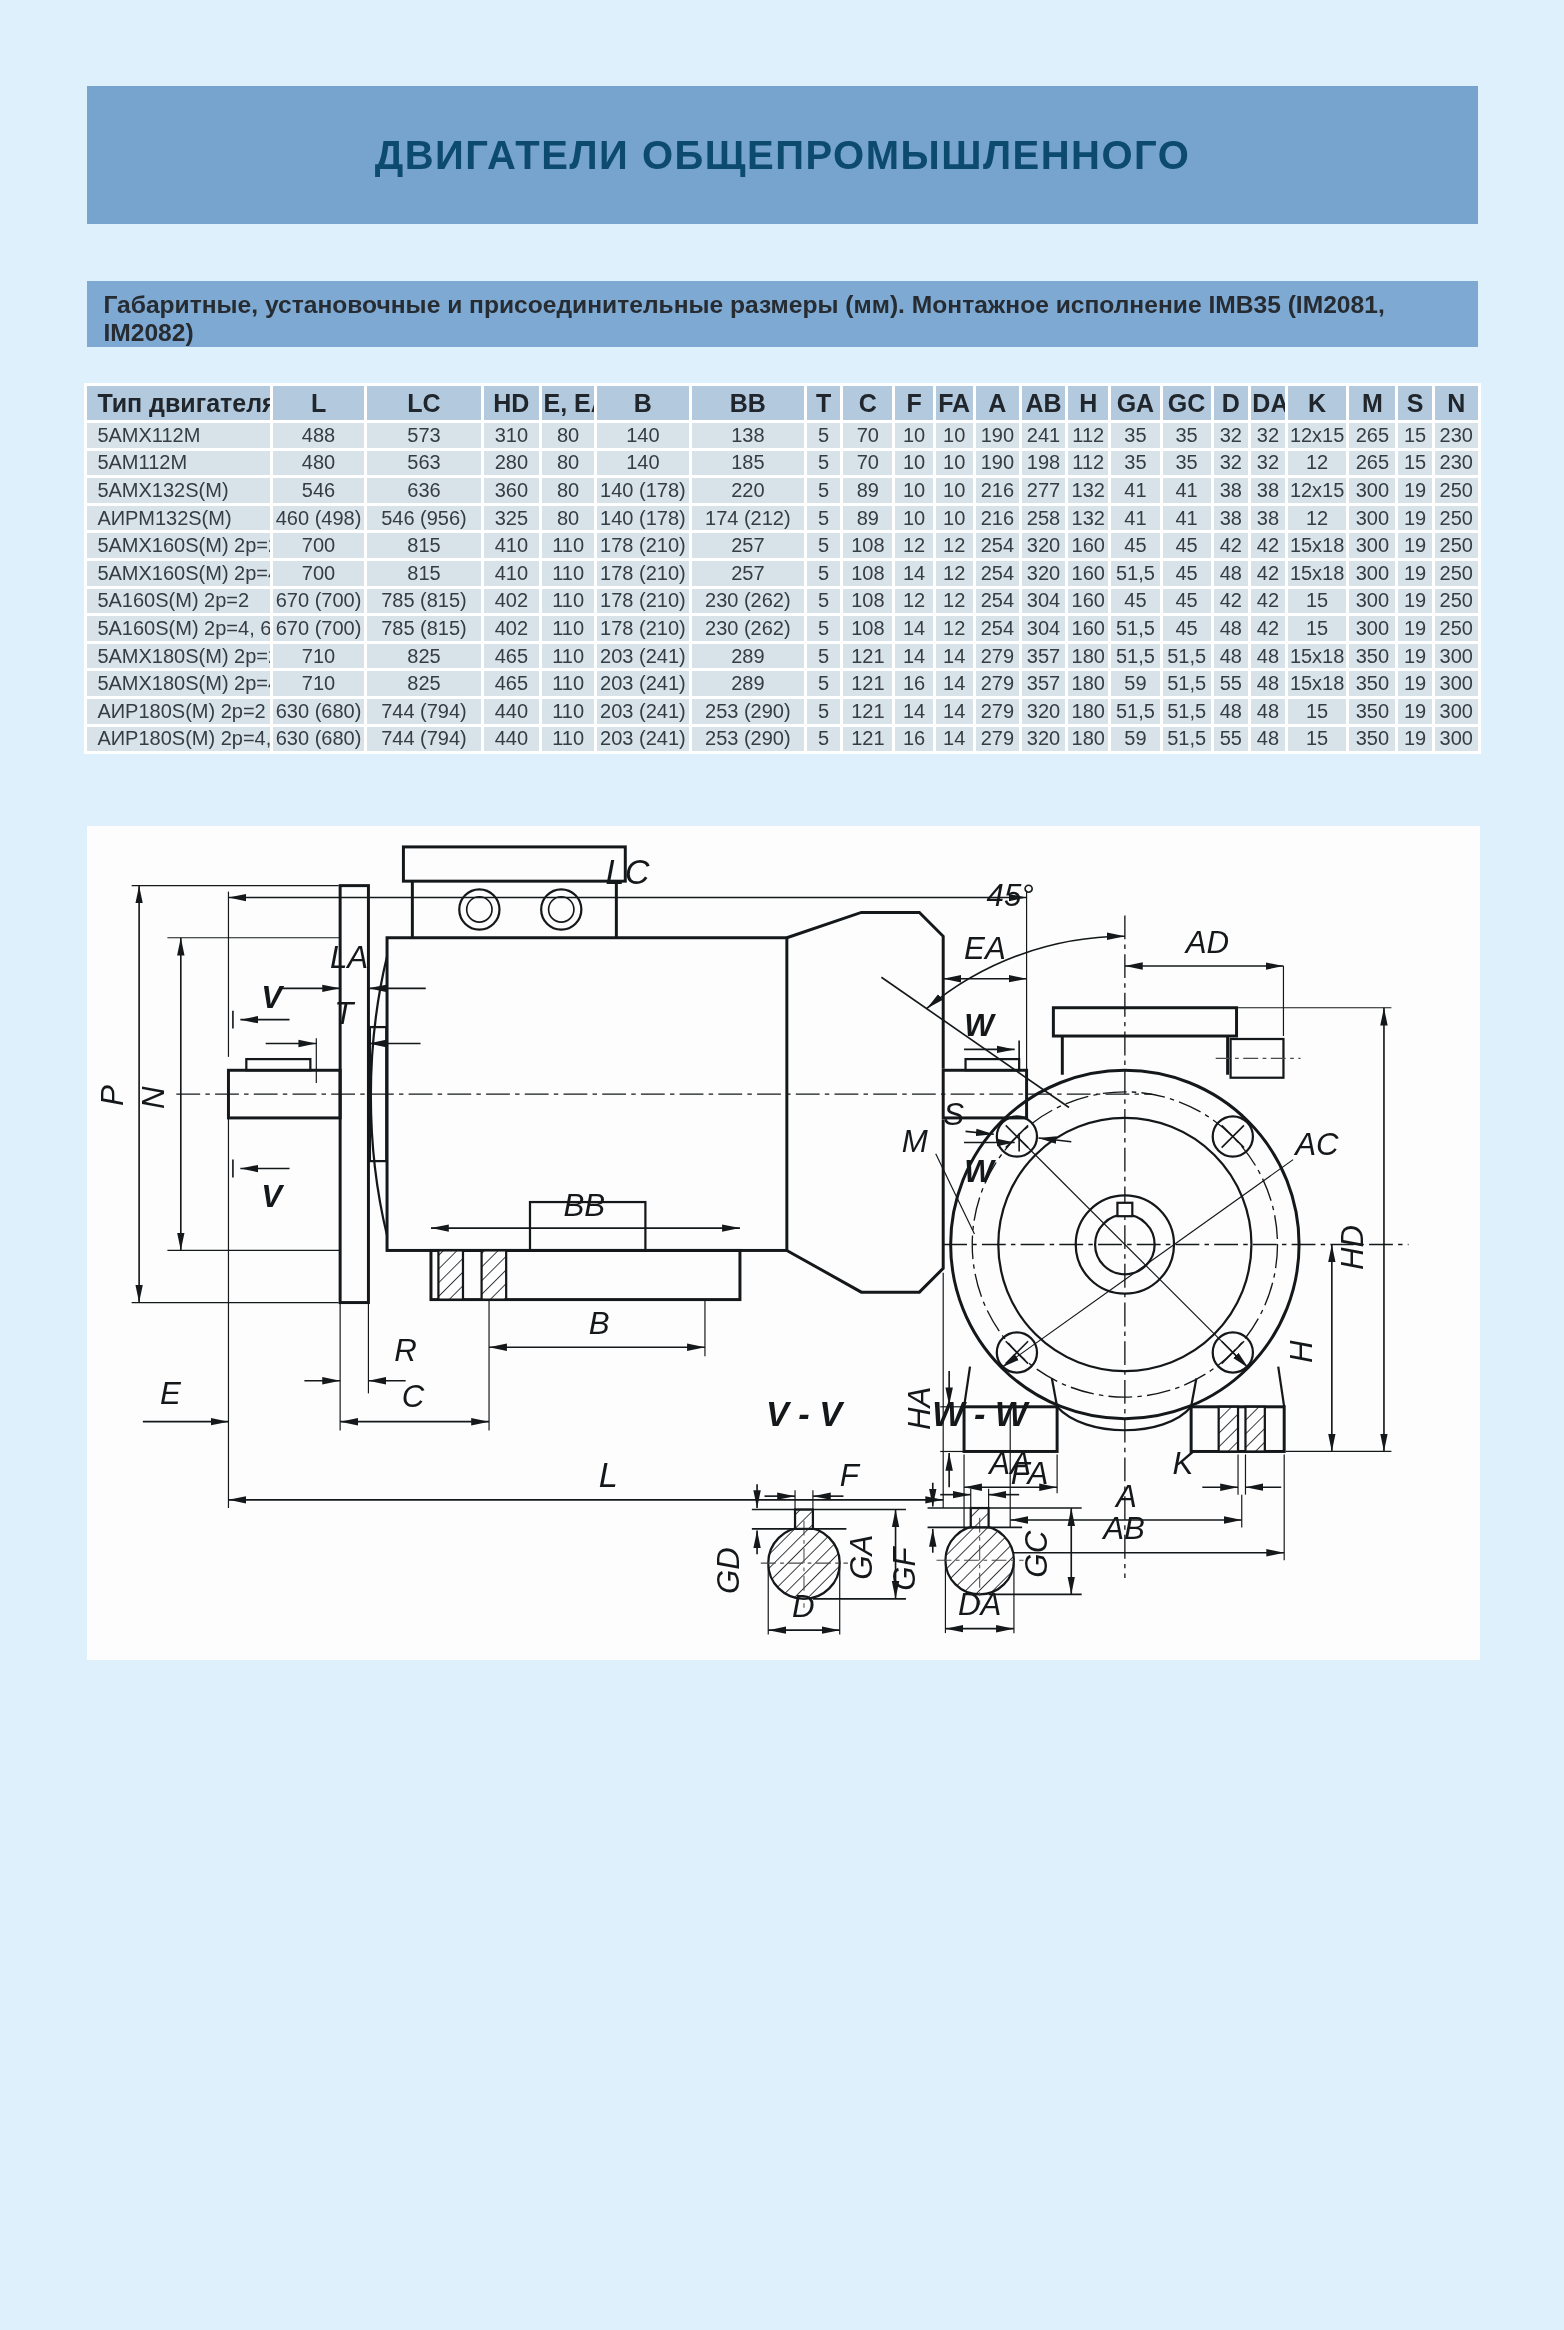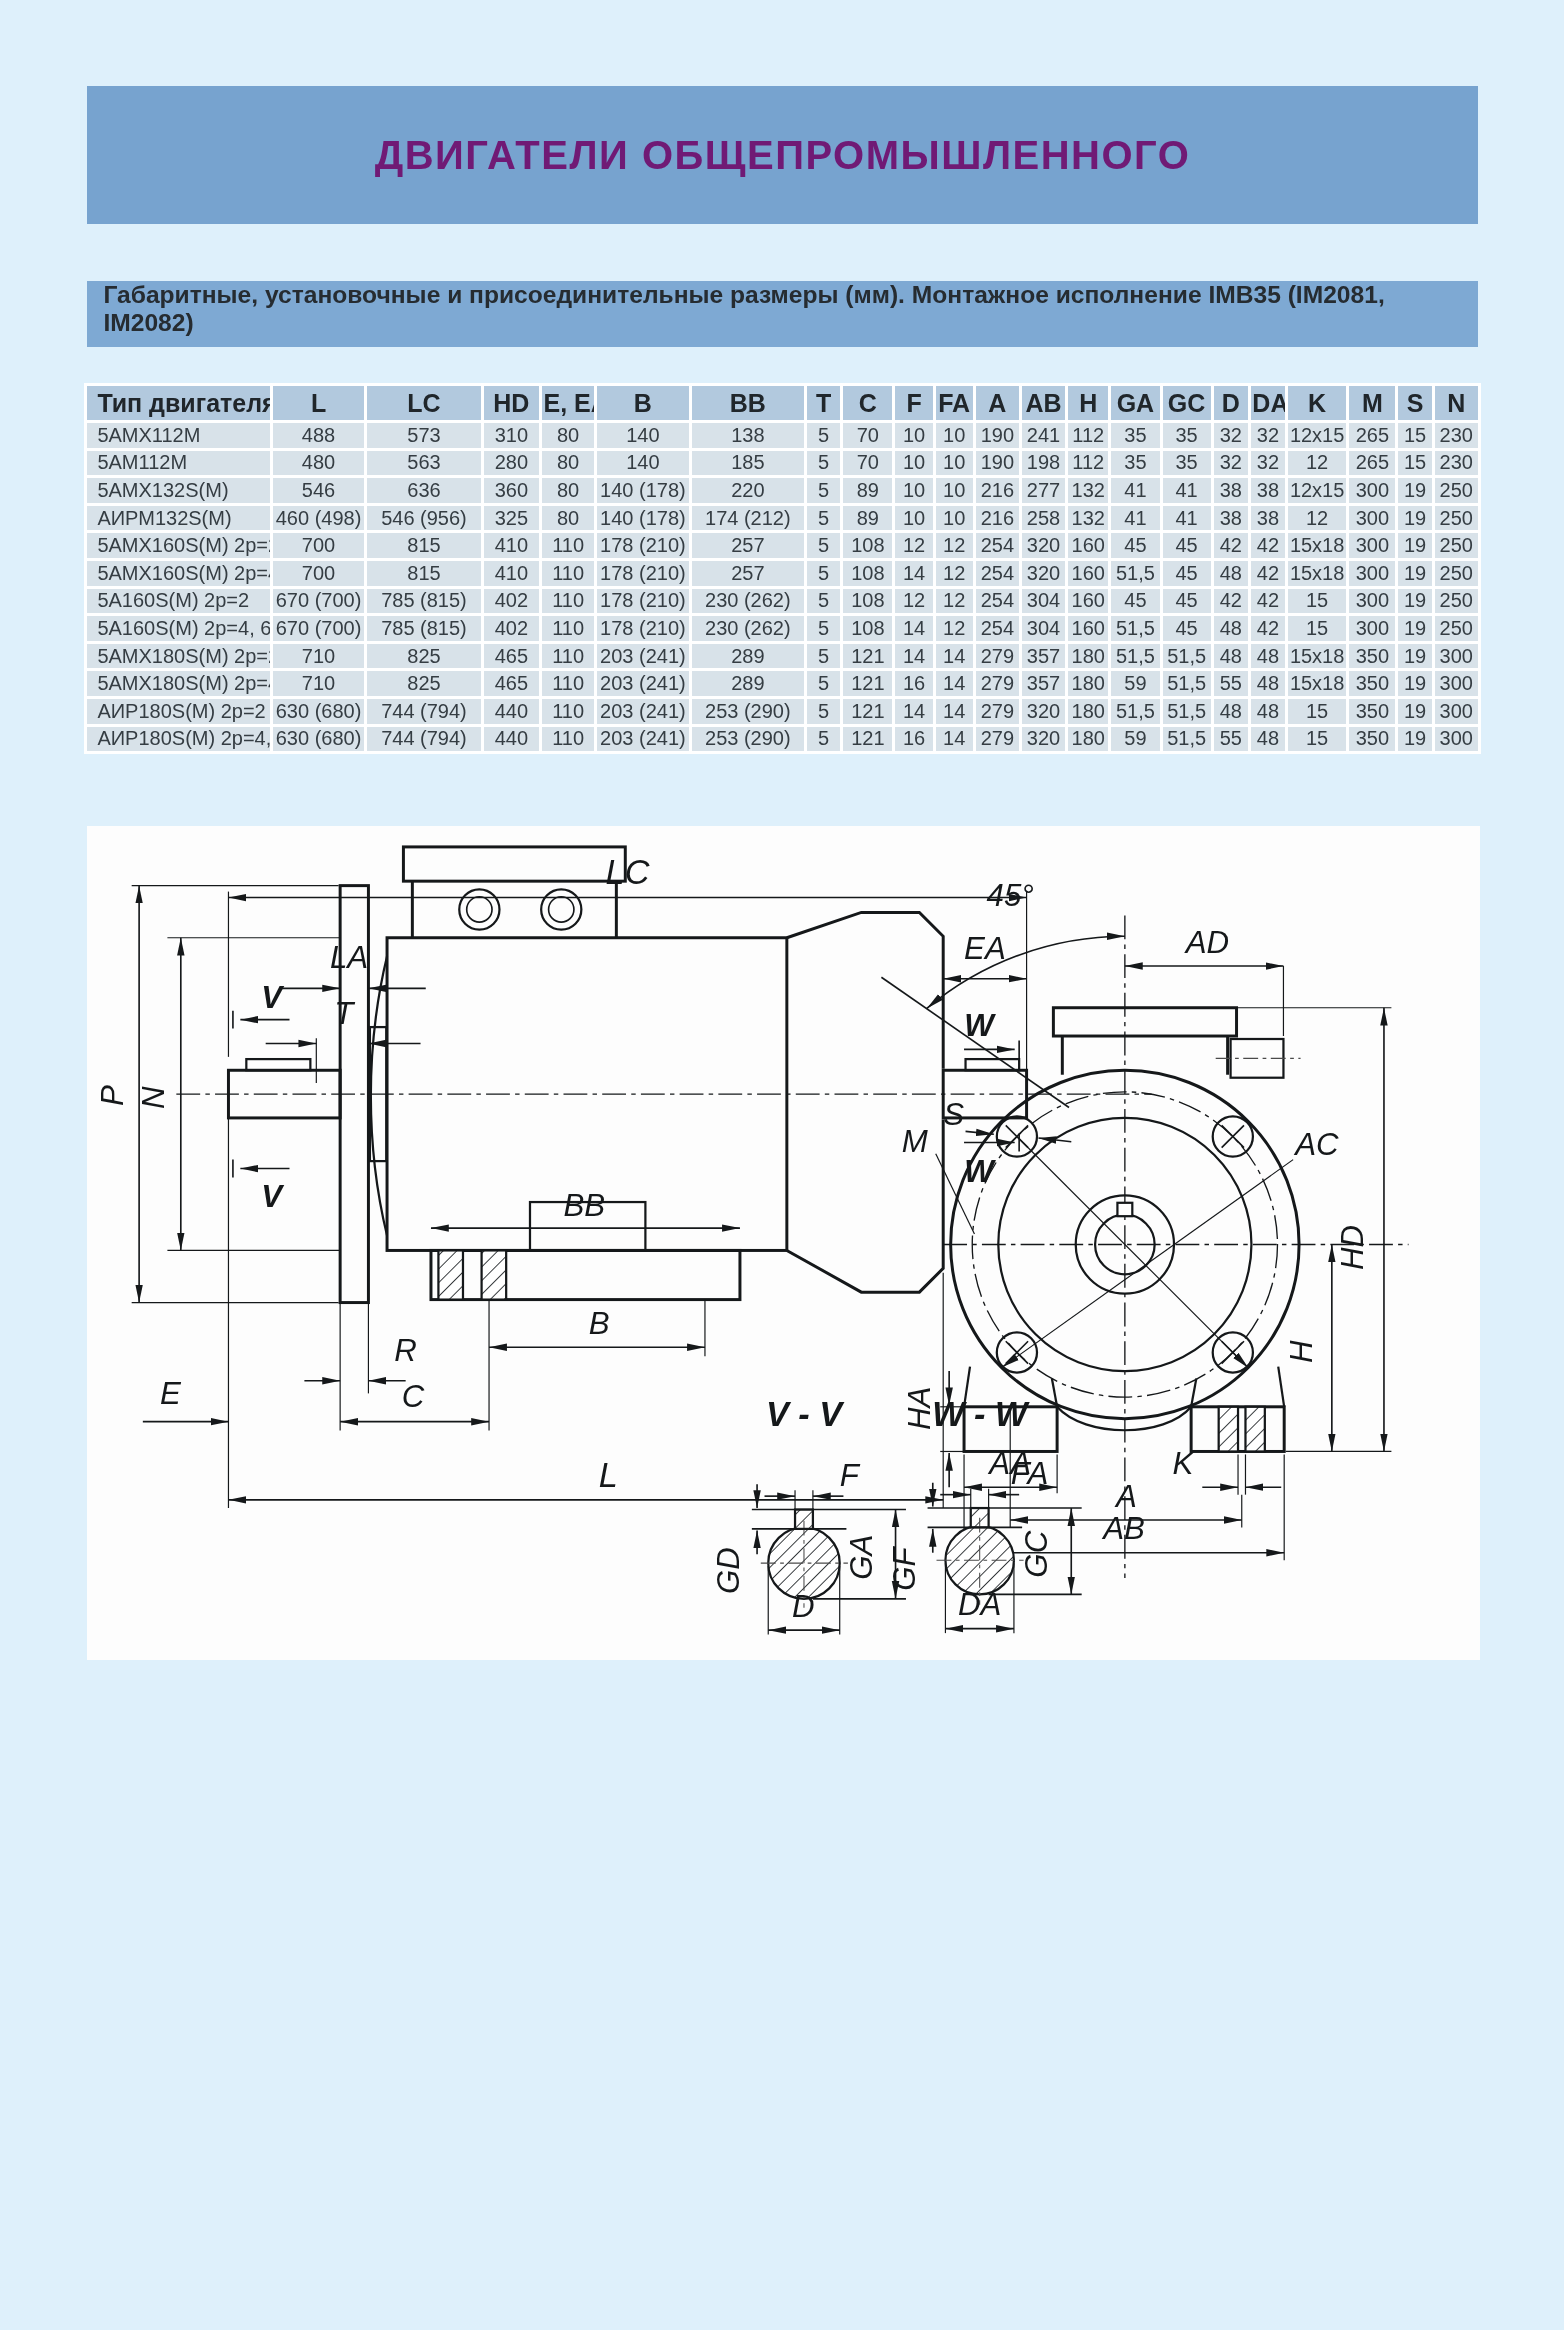--- a/index.html
+++ b/index.html
@@ -4,29 +4,29 @@
 <style>
   html,body{margin:0;padding:0;}
   body{
     width:1565px;height:2330px;position:relative;
     background:#def0fb;
     font-family:"Liberation Sans",sans-serif;
     overflow:hidden;
   }
   .banner{
     position:absolute;left:87px;top:86px;width:1391px;height:138px;
-    background:#77a3cf;color:#701a75;
+    background:#77a3cf;color:#0c4a6e;
     display:flex;flex-direction:column;justify-content:center;align-items:center;
     font-weight:bold;font-size:40px;line-height:1.3;letter-spacing:1.5px;
     text-align:center;
   }
   .subbar{
     position:absolute;left:87px;top:281px;width:1391px;height:66px;
     background:#7ea9d3;color:#262c31;
-    display:flex;align-items:flex-start;
+    display:flex;align-items:flex-end;
     font-weight:bold;font-size:24.6px;
     padding-left:16.4px;box-sizing:border-box;
   }
   .tblwrap{position:absolute;left:84px;top:383px;width:1400px;}
   table.dims{
     border-collapse:separate;border-spacing:3px;
     background:#ffffff;table-layout:fixed;width:1397px;
   }
   table.dims th{
     background:#b2c9de;color:#20262b;font-weight:bold;font-size:25px;

